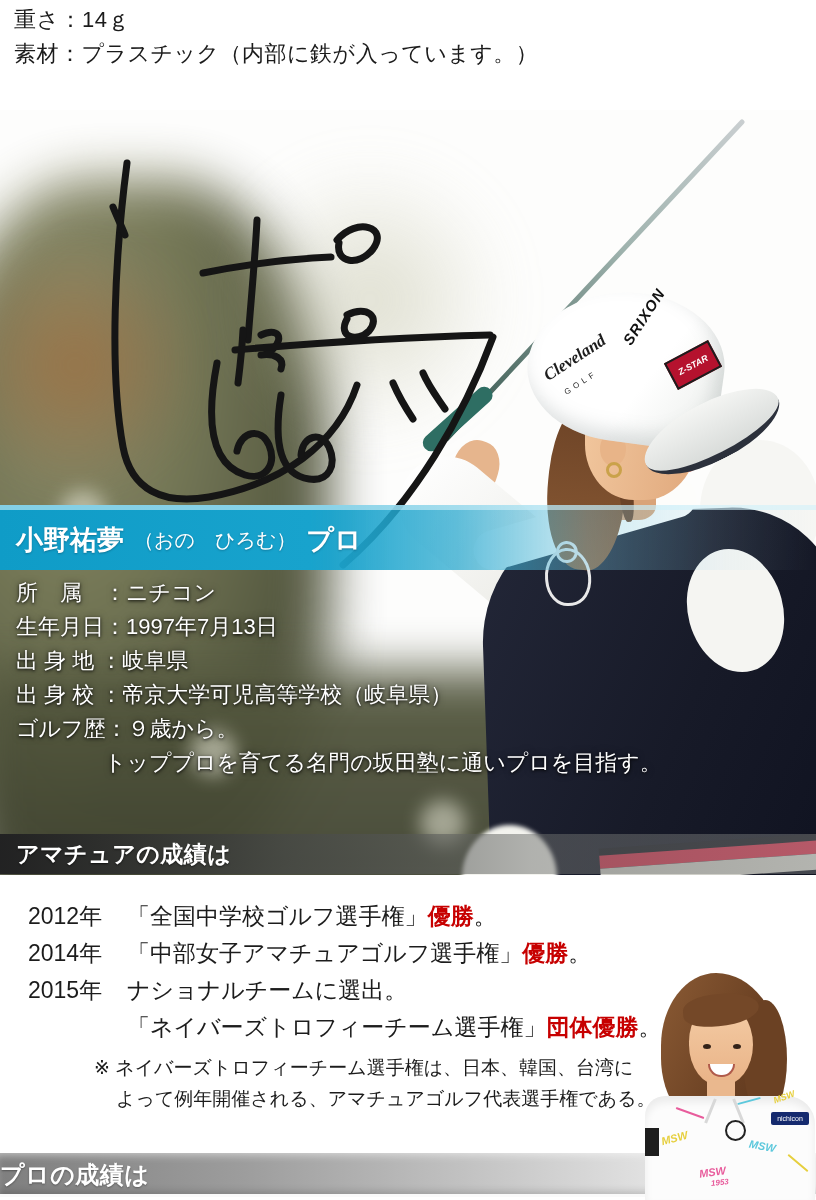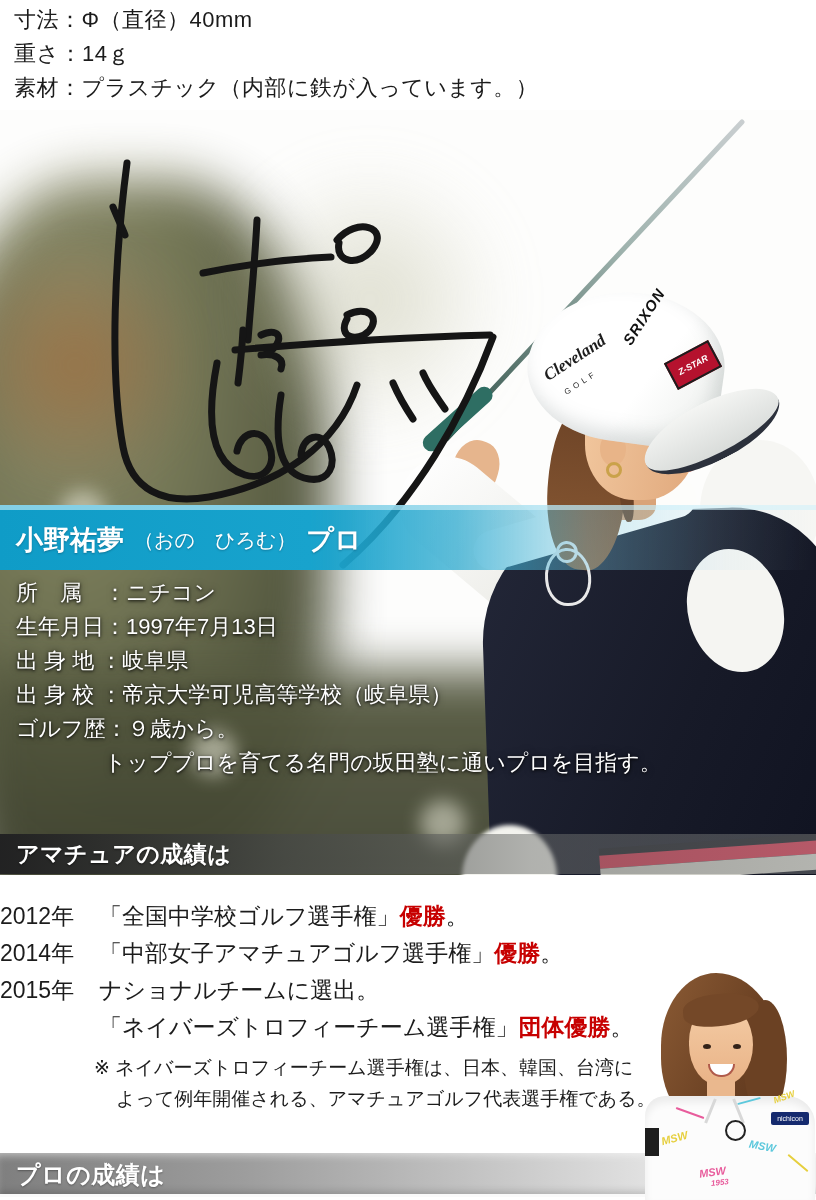--- a/index.html
+++ b/index.html
@@ -90,33 +90,33 @@
 
   
   .amateur-banner{position:absolute;left:0;top:834px;width:816px;height:40px;z-index:4;
     background:linear-gradient(90deg,rgba(30,30,32,.93) 0%,rgba(70,72,70,.75) 35%,
       rgba(110,112,110,.5) 65%,rgba(140,142,140,.42) 100%);
     color:#fff;font-size:23px;font-weight:bold;line-height:40px;padding-left:16px;box-sizing:border-box;
     text-shadow:0 1px 2px rgba(0,0,0,.6);letter-spacing:.5px;}
 
   
   .achievements{position:absolute;left:0;top:898px;width:680px;color:#1c1c1c;font-size:23px;line-height:37px;}
-  .achievements .row{padding-left:0;white-space:nowrap;}
+  .achievements .row{padding-left:28px;white-space:nowrap;}
   .achievements .year{display:inline-block;width:99px;}
   .achievements .hl{color:#c70000;font-weight:bold;}
   .notes{margin-top:6px;font-size:19px;line-height:31px;color:#1c1c1c;white-space:nowrap;}
   .notes .n1{margin-left:94px;}
   .notes .n2{margin-left:116px;}
 
   
   .pro-banner{position:absolute;left:0;top:1153px;width:816px;height:44px;z-index:2;
     background:linear-gradient(90deg,#7f7f7f 0%,#9d9d9d 30%,#c6c6c6 60%,#e9e9e9 85%,#f5f5f5 100%);
     box-shadow:inset 0 6px 8px -4px rgba(255,255,255,.55),inset 0 -6px 8px -4px rgba(0,0,0,.18);
     border-bottom:3px solid #fafafa;color:#fff;font-size:24px;font-weight:bold;line-height:44px;
-    padding-left:16px;box-sizing:border-box;text-shadow:0 1px 2px rgba(0,0,0,.35);letter-spacing:.5px;}
+    box-sizing:border-box;text-shadow:0 1px 2px rgba(0,0,0,.35);letter-spacing:.5px;}
 
   
   .portrait{position:absolute;left:645px;top:970px;width:170px;height:230px;z-index:5;overflow:hidden;}
   .portrait *{position:absolute;}
   .p-hair{left:16px;top:3px;width:120px;height:158px;border-radius:46% 54% 42% 46%;
     background:linear-gradient(115deg,#8a5a34,#6b4123 60%,#59351d);}
   .p-hair2{left:98px;top:30px;width:44px;height:118px;border-radius:50%;background:#6b4123;}
   .p-face{left:44px;top:32px;width:64px;height:84px;border-radius:48% 52% 50% 50%;
     background:linear-gradient(#f4cda6,#e9b286);}
   .p-bangs{left:38px;top:24px;width:76px;height:32px;border-radius:50% 50% 60% 40%;
@@ -145,21 +145,20 @@
   .sq.a{left:30px;top:142px;width:30px;background:#e85c9c;transform:rotate(20deg);}
   .sq.b{left:92px;top:130px;width:24px;background:#5cc8dc;transform:rotate(-15deg);}
   .sq.c{left:140px;top:192px;width:26px;background:#e6cf3e;transform:rotate(40deg);}
 </style>
 </head>
 <body>
 
 <div class="page">
 
   <div class="specs">
-    <div>寸法：Φ（直径）40mm</div>
     <div>重さ：14ｇ</div>
     <div>素材：プラスチック（内部に鉄が入っています。）</div>
   </div>
 
   <div class="photo">
     <div class="bokeh-trees"></div>
     <div class="bokeh-brown"></div>
     <div class="bokeh-light"></div>
     <div class="bokeh-bottom"></div>
     <div class="spot s1"></div>

